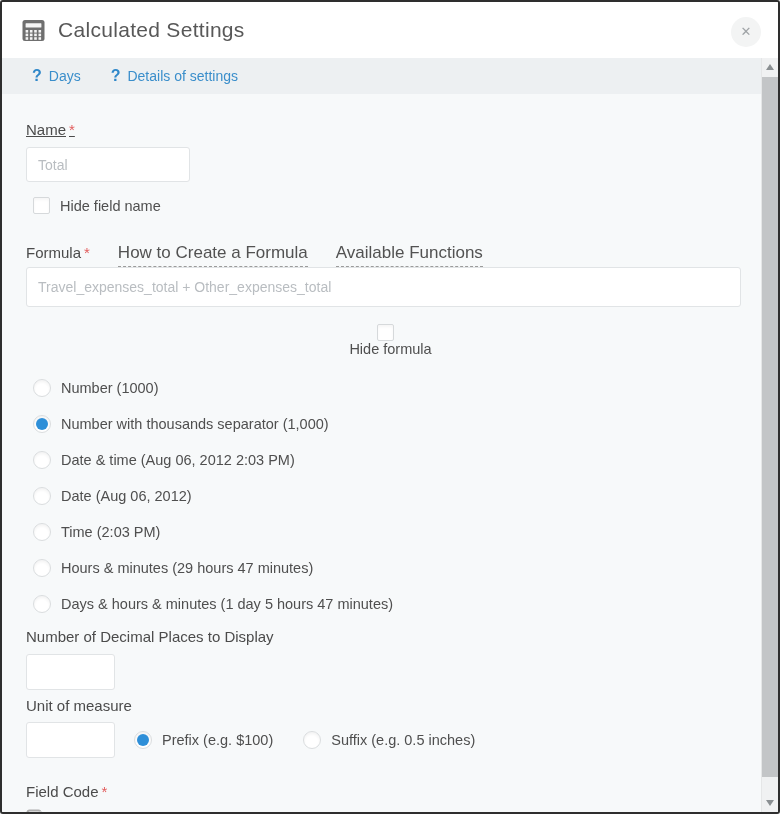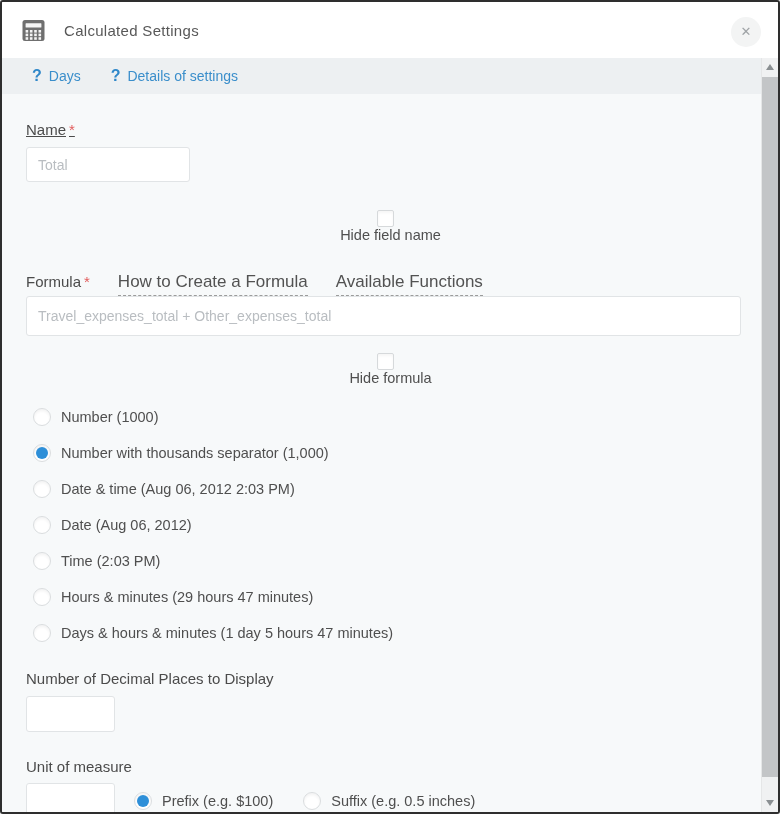--- a/index.html
+++ b/index.html
@@ -12,21 +12,21 @@
     overflow:hidden;
   }
 
   
   .header {
     position:absolute; top:0; left:0; right:0; height:56px;
     background:#ffffff; display:flex; align-items:center; padding-left:20px;
   }
   .calc-icon { width:23px; height:23px; flex:0 0 auto; }
   .dialog-title {
-    margin-left:19px; font-size:15px; color:#585858; letter-spacing:.3px;
+    margin-left:13px; font-size:21px; color:#585858; letter-spacing:.3px;
     font-weight:400;
   }
   .close-btn {
     position:absolute; right:17px; top:15px; width:30px; height:30px;
     border-radius:50%; background:#f3f4f4; border:none; cursor:pointer;
     color:#9fa3a6; font-size:13px; line-height:30px; text-align:center;
     font-family:inherit;
   }
 
   
@@ -77,23 +77,23 @@
   .radio-label { margin-left:10px; font-size:14.5px; color:#4f4f4f; }
 
   
   .formula-label-row { display:flex; align-items:baseline; margin-top:29px; }
   .dashed-link {
     margin-left:28px; font-size:17px; color:#525252; text-decoration:none;
     border-bottom:1px dashed #9b9b9b; padding-bottom:3px; cursor:pointer;text-align:right;
   }
 
   .spacer-name { margin-top:0;text-decoration:underline; }
-  .mt15 { margin-top:28px;flex-direction:column; }
+  .mt15 { margin-top:15px; }
   .mt17 { margin-top:17px;flex-direction:column; }
-  .mt21 { margin-top:26px; }
+  .mt21 { margin-top:7px; }
   .mt25 { margin-top:25px; }
   .mt9  { margin-top:9px; }
 
   .radio-group { display:flex; flex-direction:column; gap:18px; margin-top:22px; }
 
   .unit-row { display:flex; align-items:center; margin-top:8px; gap:19px; }
   .unit-row .radio-row { margin-left:0; }
   .unit-row .radio-row + .radio-row { margin-left:11px; }
 
   .fieldcode-row { display:flex; align-items:center; margin-top:7px; gap:7px; }

